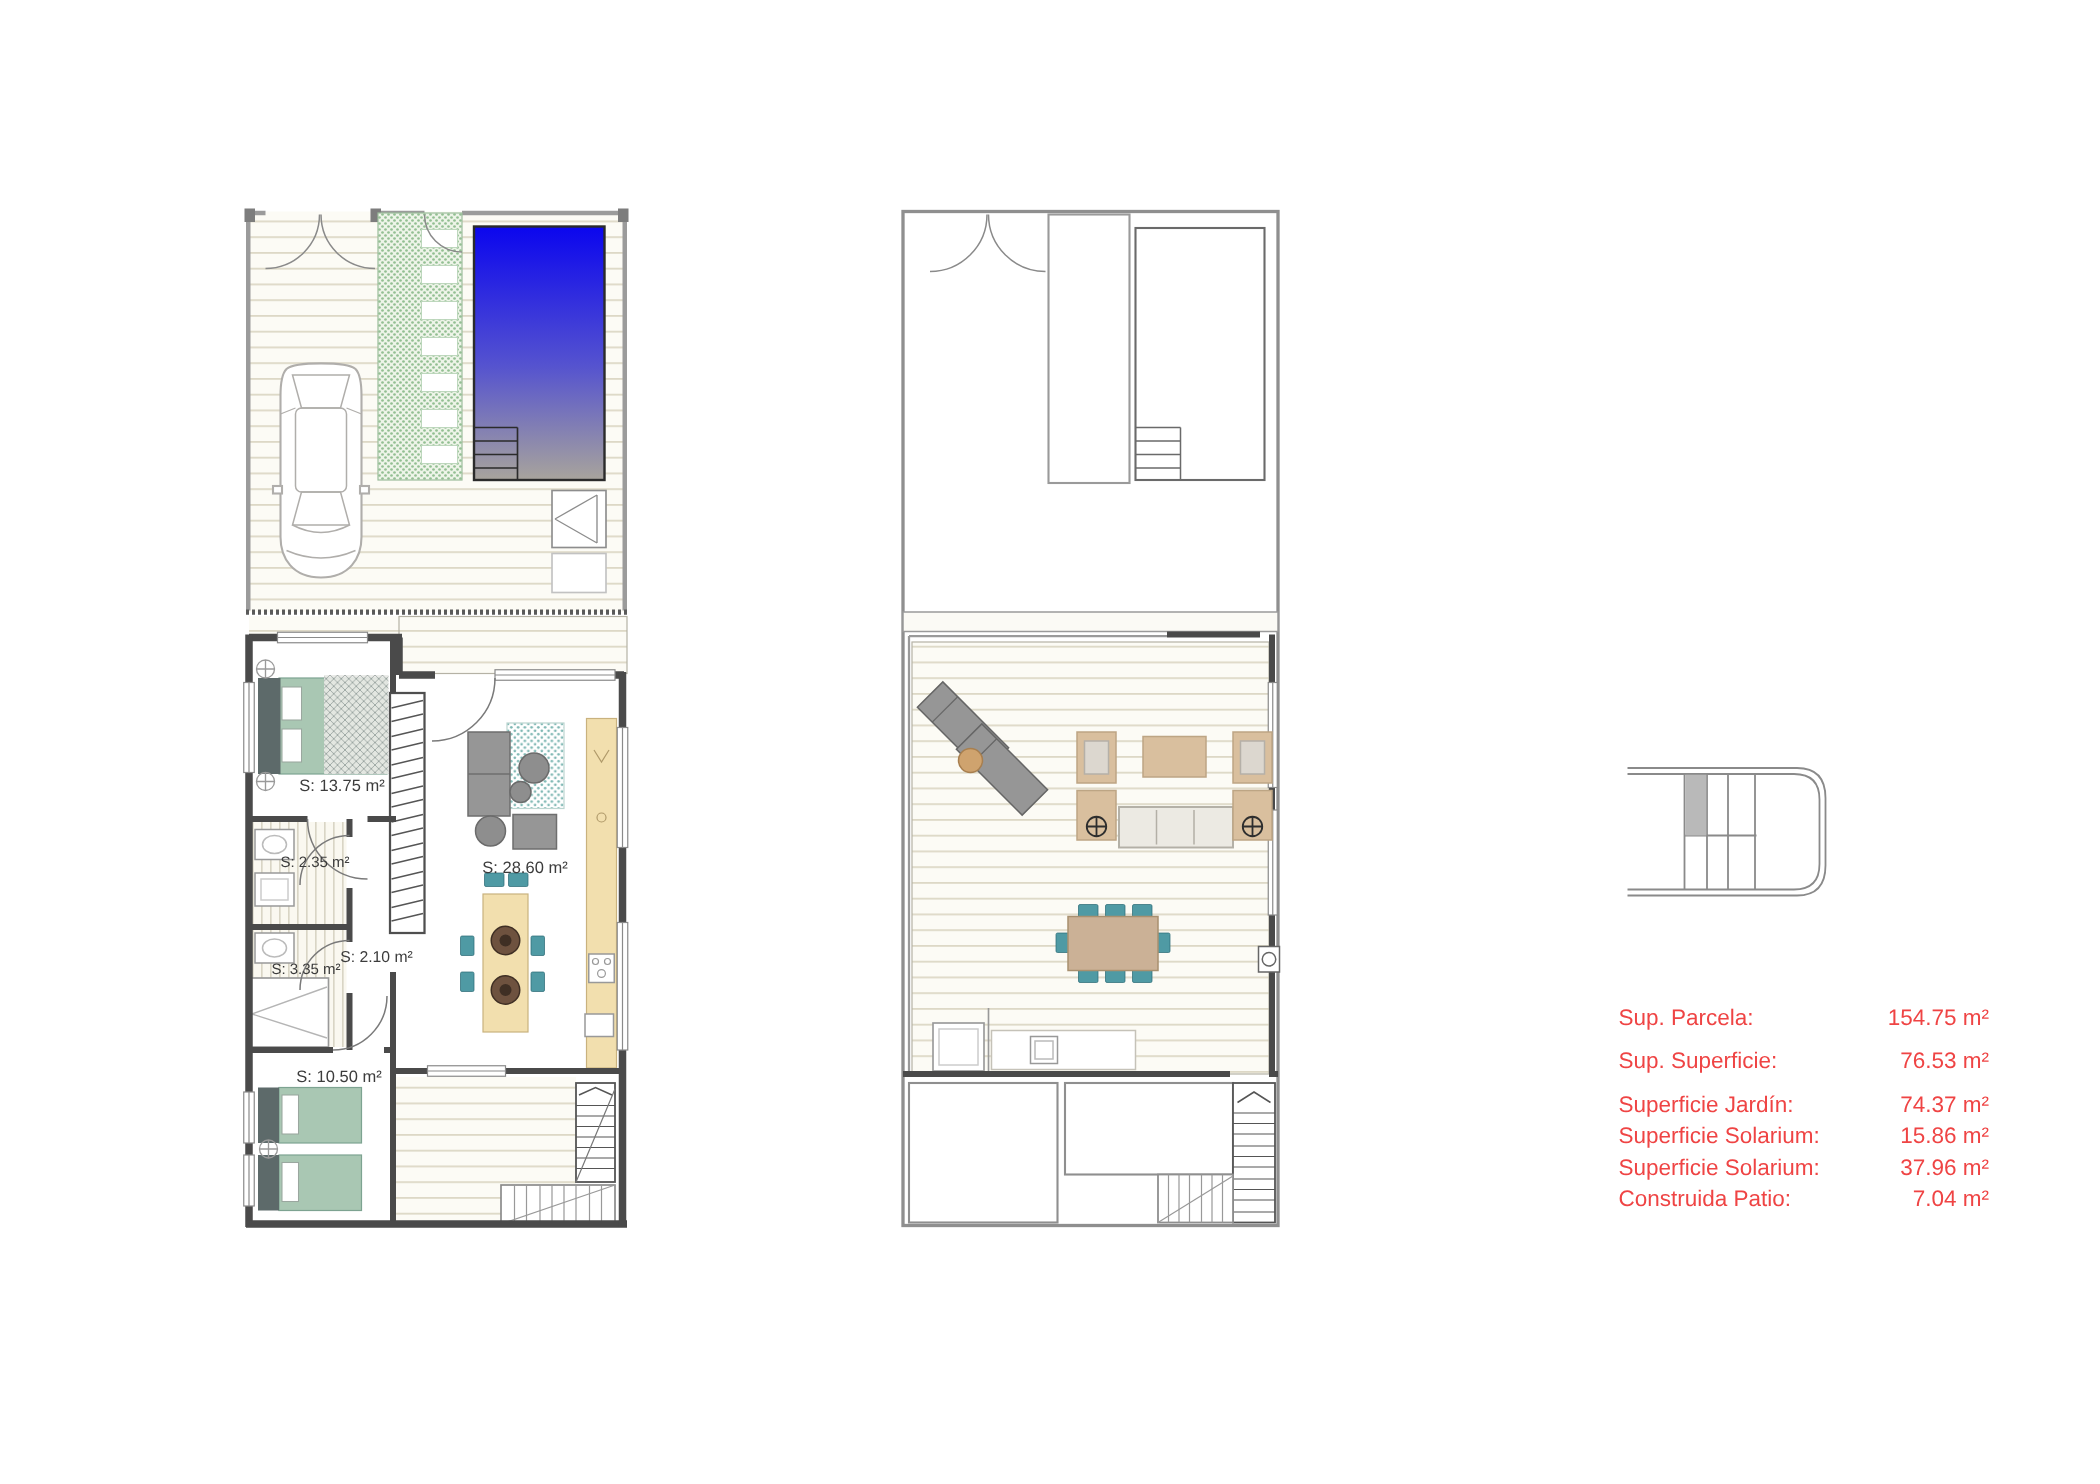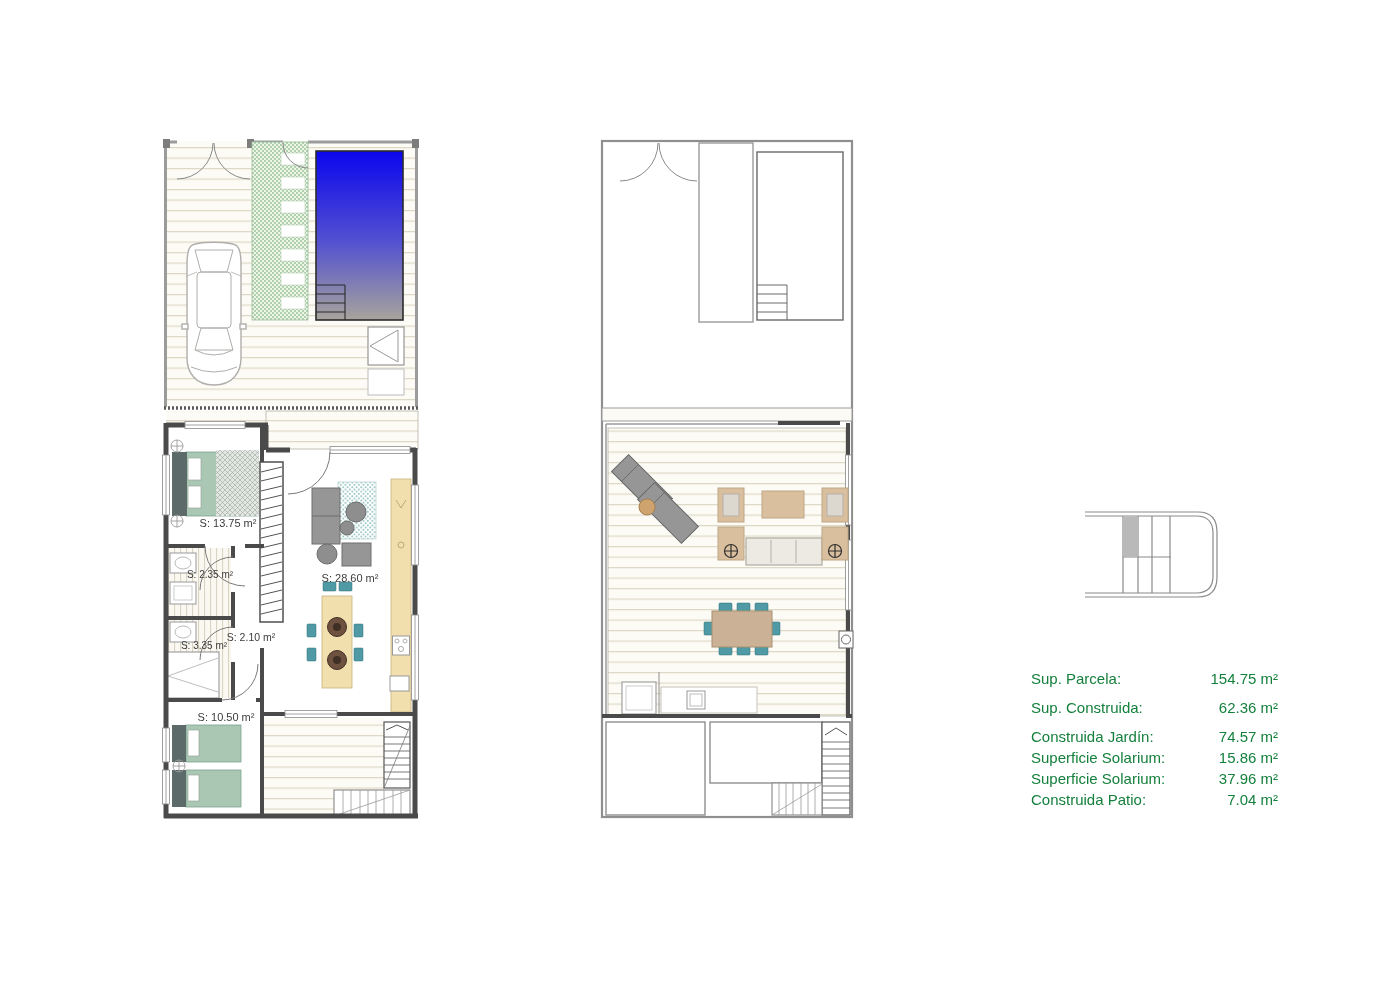--- a/index.html
+++ b/index.html
@@ -1,20 +1,20 @@
 <!DOCTYPE html>
 <html style="--pool-top: #0b06ee; --pool-mid: #5553cf; --pool-bottom: #a8a49c; --bed-green: #a9c7b3; --chair-teal: #4f9aa4; --counter-cream: #f2dfae; --table-tan: #cbb196; --armchair-tan: #d9bf9e; --sofa-gray: #969696; --wall-dark: #4a4a4a; --wall-light: #9b9b9b; --garden-green: #92bf92; --highlight-gray: #b9b9b9;"><head>
 <meta charset="utf-8">
 <style>
   html,body{margin:0;padding:0;background:#ffffff;}
   .canvas{position:relative;width:1400px;height:989px;background:#fff;overflow:hidden;
           font-family:"Liberation Sans",sans-serif;}
   svg{position:absolute;left:0;top:0;}
   svg text{font-family:"Liberation Sans",sans-serif;fill:#3c3c3c;}
-  .summary{position:absolute;left:1031px;top:668px;width:247px;font-size:15px;color:#15803d;}
+  .summary{position:absolute;left:1079px;top:668px;width:247px;font-size:15px;color:#ef4444;}
   .srow{display:flex;justify-content:space-between;line-height:21px;}
   .sgap{margin-bottom:8px;}
   .slabel{text-align:left;}
   .svalue{text-align:center;}
 </style>
 </head>
 <body>
 
 <div class="canvas">
 
@@ -383,26 +383,26 @@
     <rect x="1123.5" y="516.5" width="14" height="40.5" style="fill:var(--highlight-gray)"></rect>
   </g>
 </svg>
 
 <div class="summary">
   <div class="srow sgap">
     <span class="slabel">Sup. Parcela:</span>
     <span class="svalue">154.75 m²</span>
   </div>
   <div class="srow sgap">
-    <span class="slabel">Sup. Construida:</span>
-    <span class="svalue">62.36 m²</span>
+    <span class="slabel">Sup. Superficie:</span>
+    <span class="svalue">76.53 m²</span>
   </div>
   <div class="srow">
-    <span class="slabel">Construida Jardín:</span>
-    <span class="svalue">74.57 m²</span>
+    <span class="slabel">Superficie Jardín:</span>
+    <span class="svalue">74.37 m²</span>
   </div>
   <div class="srow">
     <span class="slabel">Superficie Solarium:</span>
     <span class="svalue">15.86 m²</span>
   </div>
   <div class="srow">
     <span class="slabel">Superficie Solarium:</span>
     <span class="svalue">37.96 m²</span>
   </div>
   <div class="srow">

